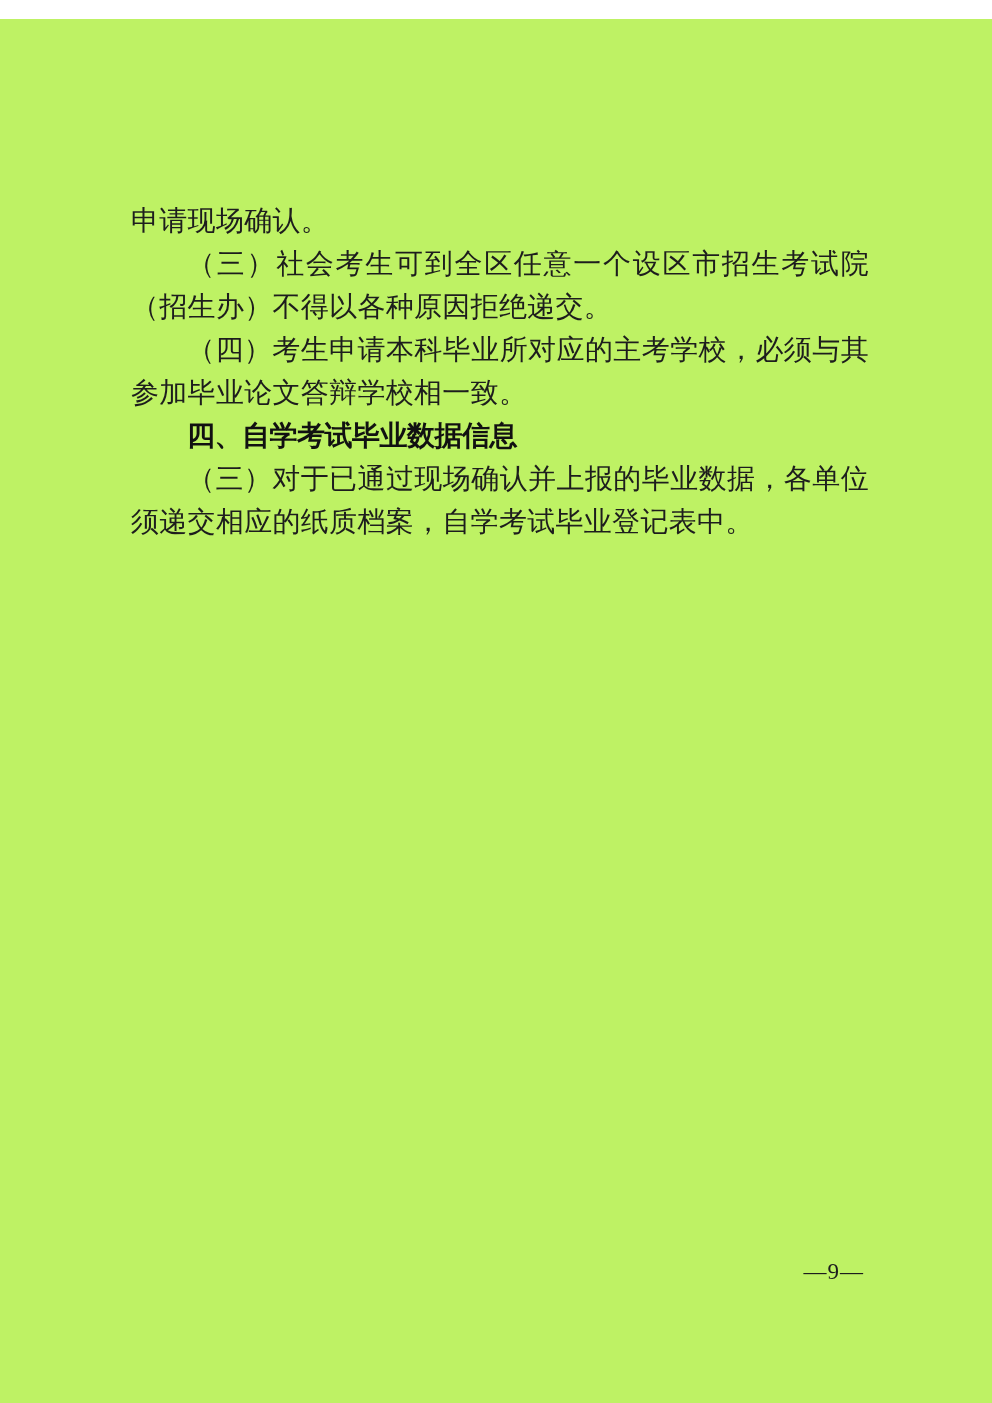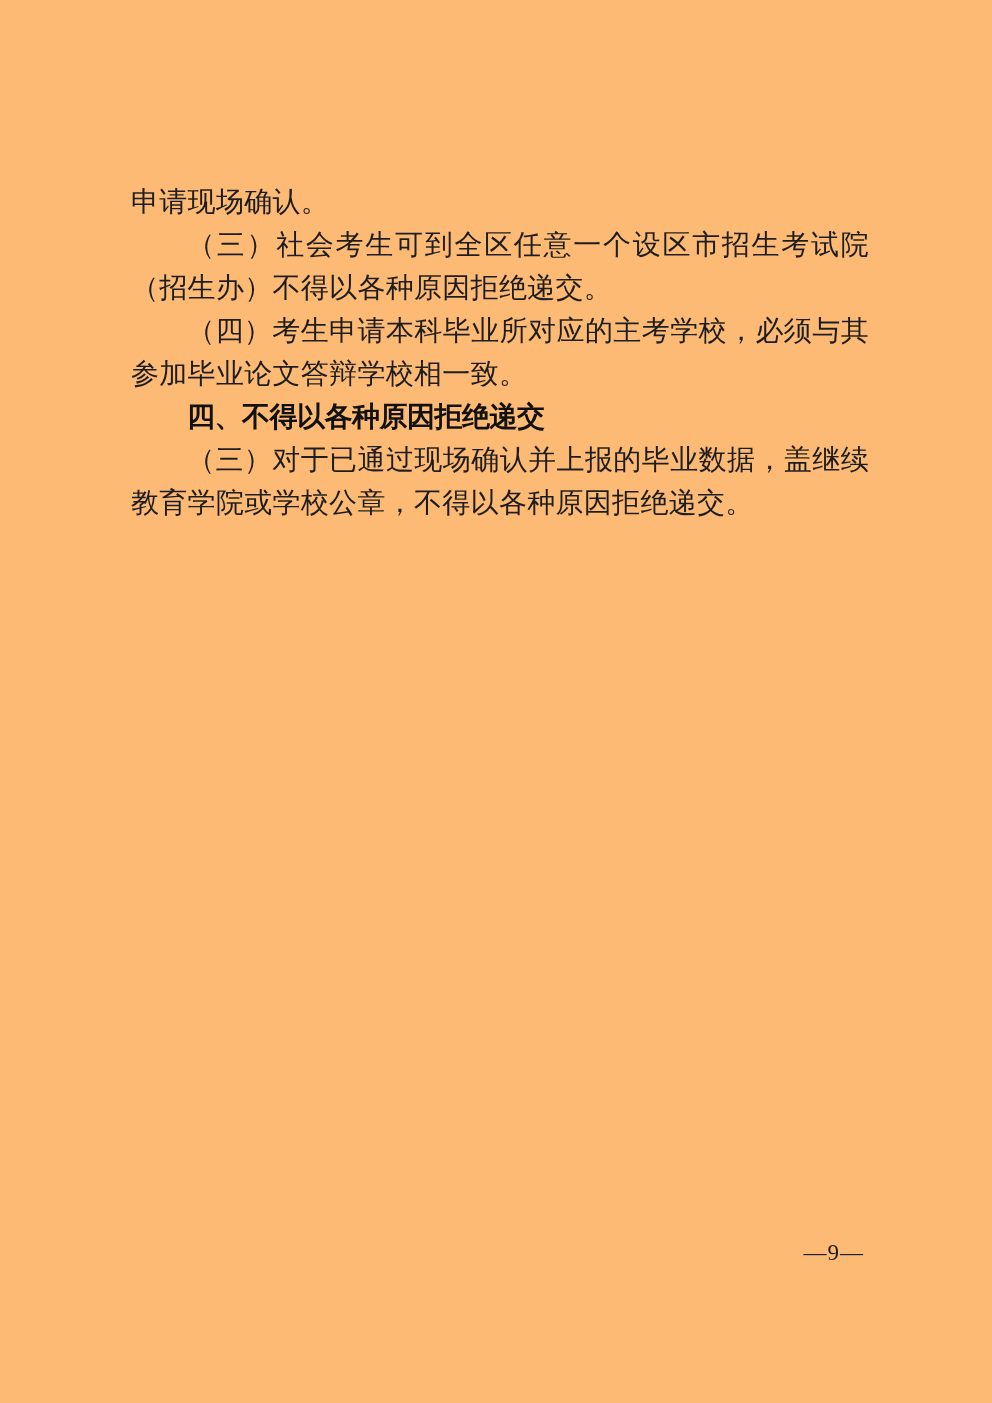--- a/index.html
+++ b/index.html
@@ -12,21 +12,22 @@
     width: 992px;
     height: 1403px;
     position: relative;
     font-family: "Liberation Serif", "DejaVu Serif", serif;
     color: #1d1d1d;
     overflow: hidden;
   }
   .page {
     position: absolute;
     inset: 0;
-    background: #fdba74;
+    background: #bef264;
+    margin-top: 19px;
   }
   .text-block {
     position: absolute;
     left: 131px;
     top: 180px;
     width: 738px;
   }
   .para {
     margin: 0;
     font-size: 28px;
@@ -61,17 +62,17 @@
   }
 </style>
 </head>
 <body>
 
 <div class="page">
   <main class="text-block">
     <p class="para continuation">申请现场确认。</p>
     <p class="para">（三）社会考生可到全区任意一个设区市招生考试院（招生办）不得以各种原因拒绝递交。</p>
     <p class="para">（四）考生申请本科毕业所对应的主考学校，必须与其参加毕业论文答辩学校相一致。</p>
-    <h2 class="heading">四、不得以各种原因拒绝递交</h2>
-    <p class="para">（三）对于已通过现场确认并上报的毕业数据，盖继续教育学院或学校公章，不得以各种原因拒绝递交。</p>
+    <h2 class="heading">四、自学考试毕业数据信息</h2>
+    <p class="para">（三）对于已通过现场确认并上报的毕业数据，各单位须递交相应的纸质档案，自学考试毕业登记表中。</p>
   </main>
   <div class="page-number">—9—</div>
 </div>
 
 </body></html>

